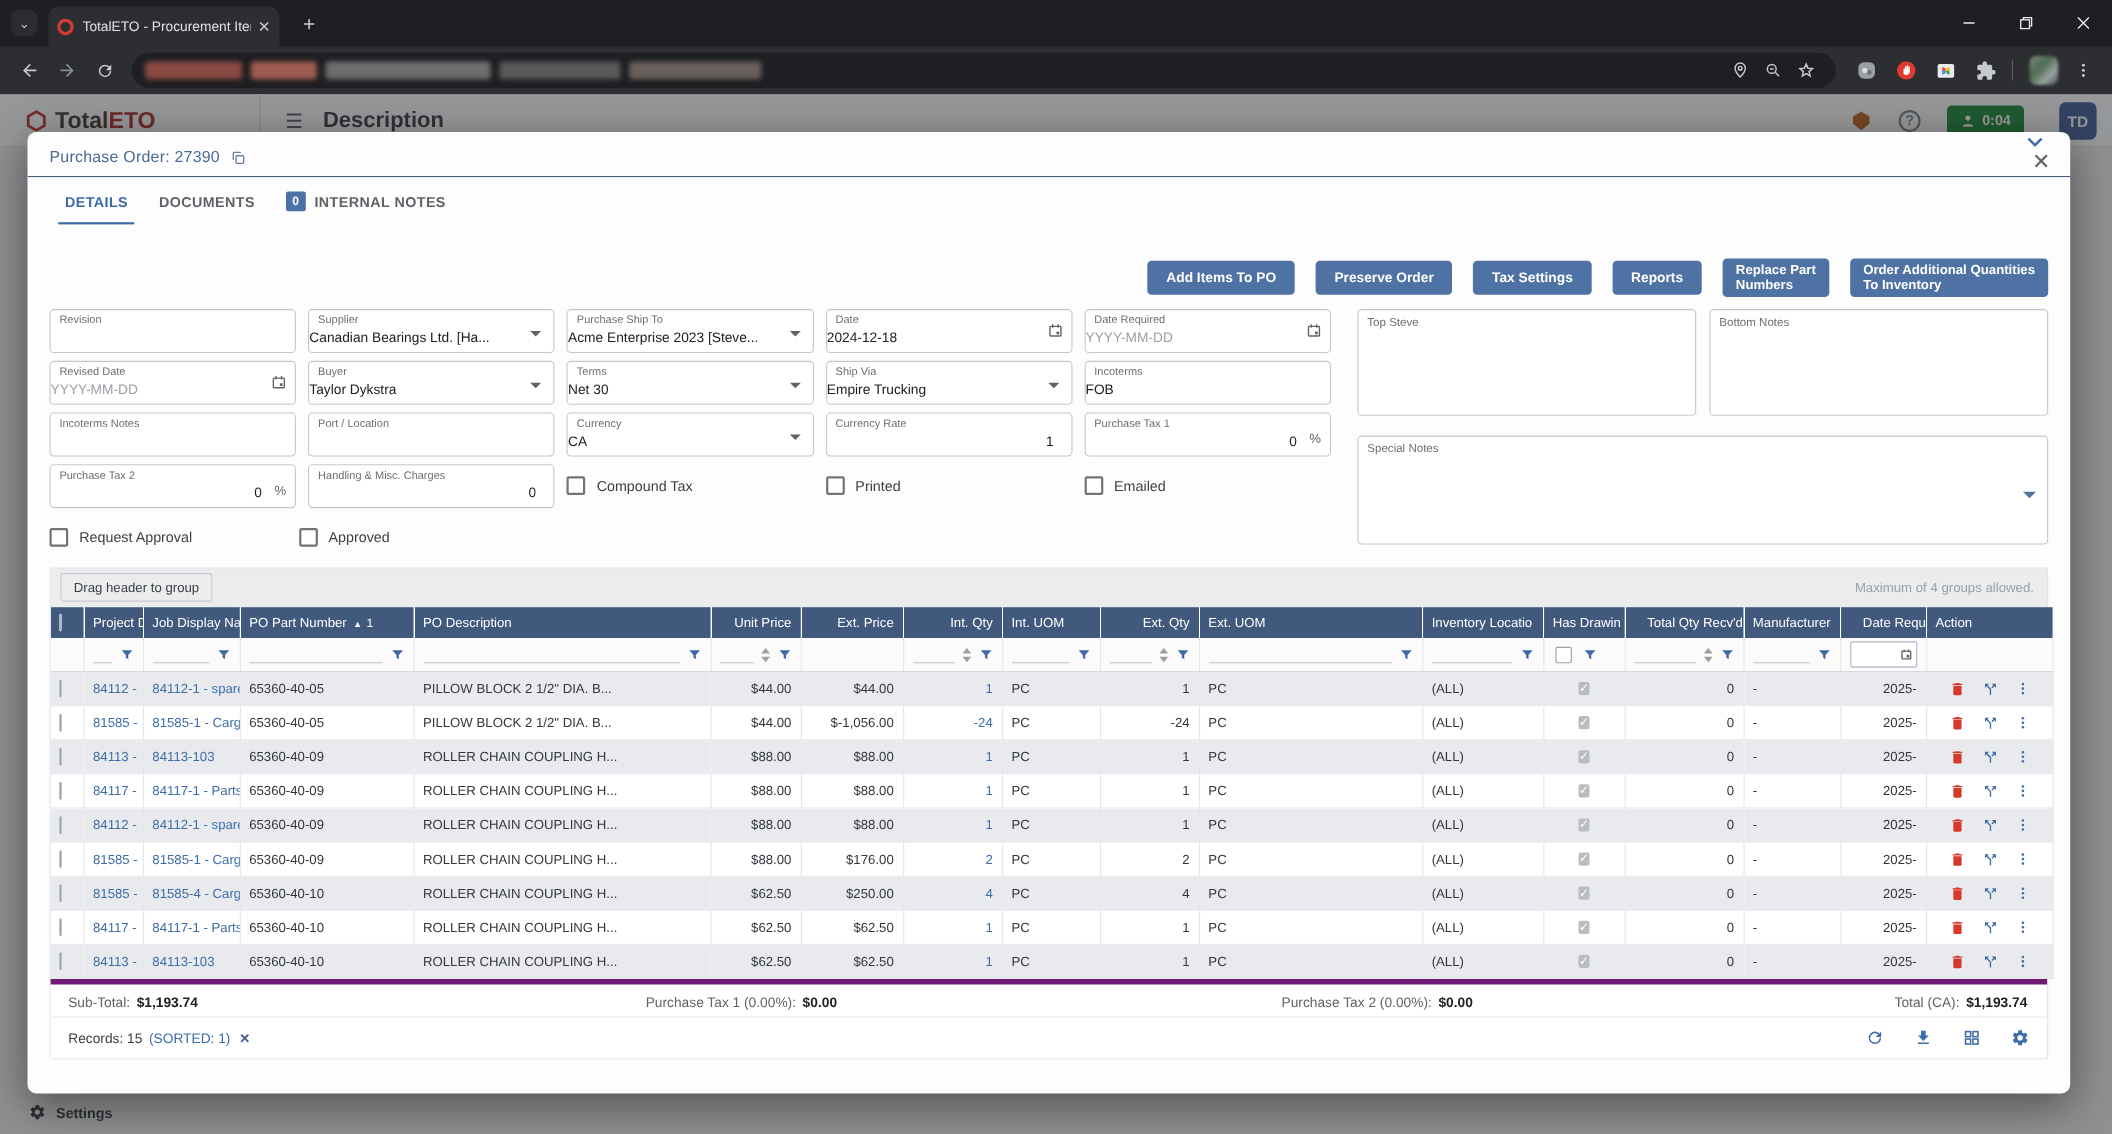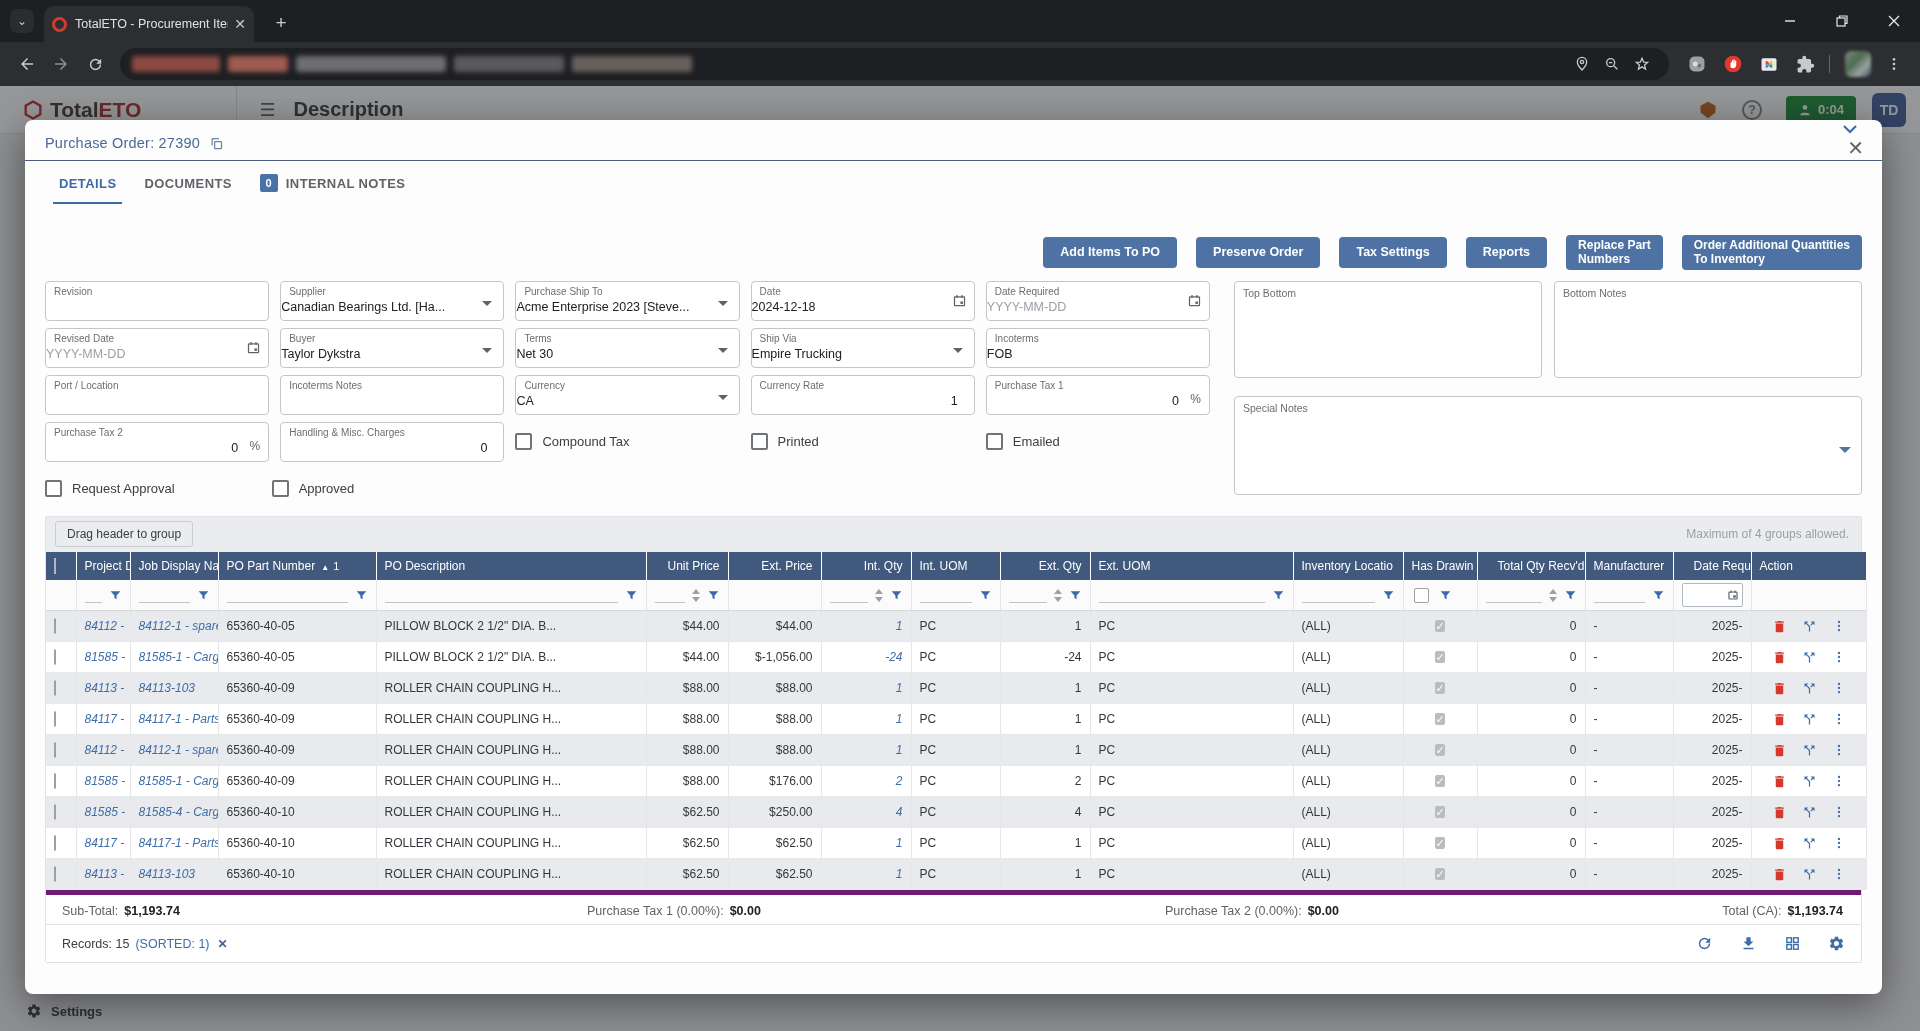--- a/index.html
+++ b/index.html
@@ -42,21 +42,21 @@
   .brand-total { font-size:21px; font-weight:bold; color:#4a3b3b; margin-left:6px; }
   .brand-eto { font-size:21px; font-weight:bold; color:#b03030; }
   .hdr-vdiv { width:1px; height:48px; background:#e0e0e0; margin-left:95px; }
   .hamburger { margin-left:22px; color:#5f6368; font-size:18px; }
   .page-title { margin-left:18px; font-size:20px; font-weight:bold; color:#3b3f45; }
   .hdr-right { margin-left:auto; display:flex; align-items:center; margin-right:14px; }
   .help-circle { width:20px; height:20px; border:2px solid #80868b; border-radius:50%; color:#80868b;
     font-size:13px; font-weight:bold; display:flex; align-items:center; justify-content:center; margin-left:24px; }
   .timer-btn { margin-left:24px; height:28px; background:#1e8e3e; border-radius:4px; color:#fff;
     display:flex; align-items:center; padding:0 12px; font-size:13px; font-weight:bold; gap:6px; }
-  .td-avatar { margin-left:16px; width:34px; height:34px; border-radius:6px; background:#44609c; color:#fff;
+  .td-avatar { margin-left:32px; width:34px; height:34px; border-radius:6px; background:#44609c; color:#fff;
     font-size:14px; font-weight:bold; display:flex; align-items:center; justify-content:center; }
   .settings-row { position:absolute; left:26px; bottom:12px; display:flex; align-items:center; gap:9px;
     color:#3c4043; font-size:13px; font-weight:bold; }
   .overlay { position:absolute; inset:0; background:rgba(32,33,36,0.47); z-index:5; }
 
   
   .modal { position:absolute; left:25px; top:34px; width:1857px; height:874px; background:#fdfdfe;
     border-radius:8px; box-shadow:0 10px 40px rgba(0,0,0,.45); z-index:10; padding:0 20px; overflow:hidden; }
   .m-chevron { position:absolute; right:24px; top:4px; }
   .m-close { position:absolute; right:18px; top:18px; color:#5f6368; font-size:20px; line-height:20px; cursor:default; }
@@ -121,21 +121,21 @@
   .spin .up { border-bottom:5px solid #9aa0a6; }
   .spin .dn { border-top:5px solid #9aa0a6; }
   .f-date { width:100%; height:24px; background:#fff; border:1px solid #b0b8c4; border-radius:2px;
     display:flex; align-items:center; justify-content:flex-end; padding:0 3px; }
   tbody td { height:31px; padding:0 8px; border-right:1px solid #e4e6e8; border-bottom:1px solid #e6e8ea;
     white-space:nowrap; overflow:hidden; color:#33373c; }
   tbody tr:nth-child(odd) td { background:#e9eaed; }
   tbody tr:nth-child(even) td { background:#fff; }
   td.al-r { text-align:right; }
   td.al-c { text-align:center; }
-  .lnk { color:#3e6da8;font-style:italic; }
+  .lnk { color:#3e6da8; }
   .rowbox { width:15px; height:15px; border:1.5px solid #9aa0a6; border-radius:2px; background:#fff; margin:0 auto; }
   .hdrbox { width:15px; height:15px; border:1.5px solid #aeb6c2; border-radius:2px; background:#fff; margin:0 auto; }
   .chkdis { width:15px; height:15px; border-radius:2px; background:#b9bdc2; color:#fff; font-size:11px;
     line-height:15px; text-align:center; margin:0 auto; }
   .act-wrap { display:flex; align-items:center; justify-content:center; gap:15px; }
 
   .summary { position:relative; height:34px; border-top:5px solid #701a75; background:#fff; font-size:12.5px; }
   .sum-item { position:absolute; top:9px; white-space:nowrap; }
   .sum-item .sl { color:#5f6368; }
   .sum-item .sv { color:#202124; font-weight:bold; margin-left:6px; }
@@ -406,25 +406,25 @@
               <div class="fld">
                 <span class="lbl">Ship Via</span>
                 <div class="val">Empire Trucking</div>
                 <span class="caret-down"></span>
               </div>
               <div class="fld">
                 <span class="lbl">Incoterms</span>
                 <div class="val">FOB</div>
               </div>
               <div class="fld">
+                <span class="lbl">Incoterms Notes</span>
+                <div class="val"></div>
+              </div>
+              <div class="fld">
                 <span class="lbl">Port / Location</span>
-                <div class="val"></div>
-              </div>
-              <div class="fld">
-                <span class="lbl">Incoterms Notes</span>
                 <div class="val"></div>
               </div>
               <div class="fld">
                 <span class="lbl">Currency</span>
                 <div class="val">CA</div>
                 <span class="caret-down"></span>
               </div>
               <div class="fld">
                 <span class="lbl">Currency Rate</span>
                 <div class="val num">1</div>
@@ -462,21 +462,21 @@
                 <span class="cbl">Request Approval</span>
               </label>
               <label class="cbcell">
                 <span class="cbox"></span>
                 <span class="cbl">Approved</span>
               </label>
             </div>
         </div>
         <div class="form-notes">
           <div class="notebox">
-              <span class="lbl">Top Bottom</span>
+              <span class="lbl">Top Steve</span>
             </div>
           <div class="notebox">
               <span class="lbl">Bottom Notes</span>
             </div>
           <div class="notebox special">
             <span class="lbl">Special Notes</span>
             <span class="note-caret"></span>
           </div>
         </div>
       </div>

